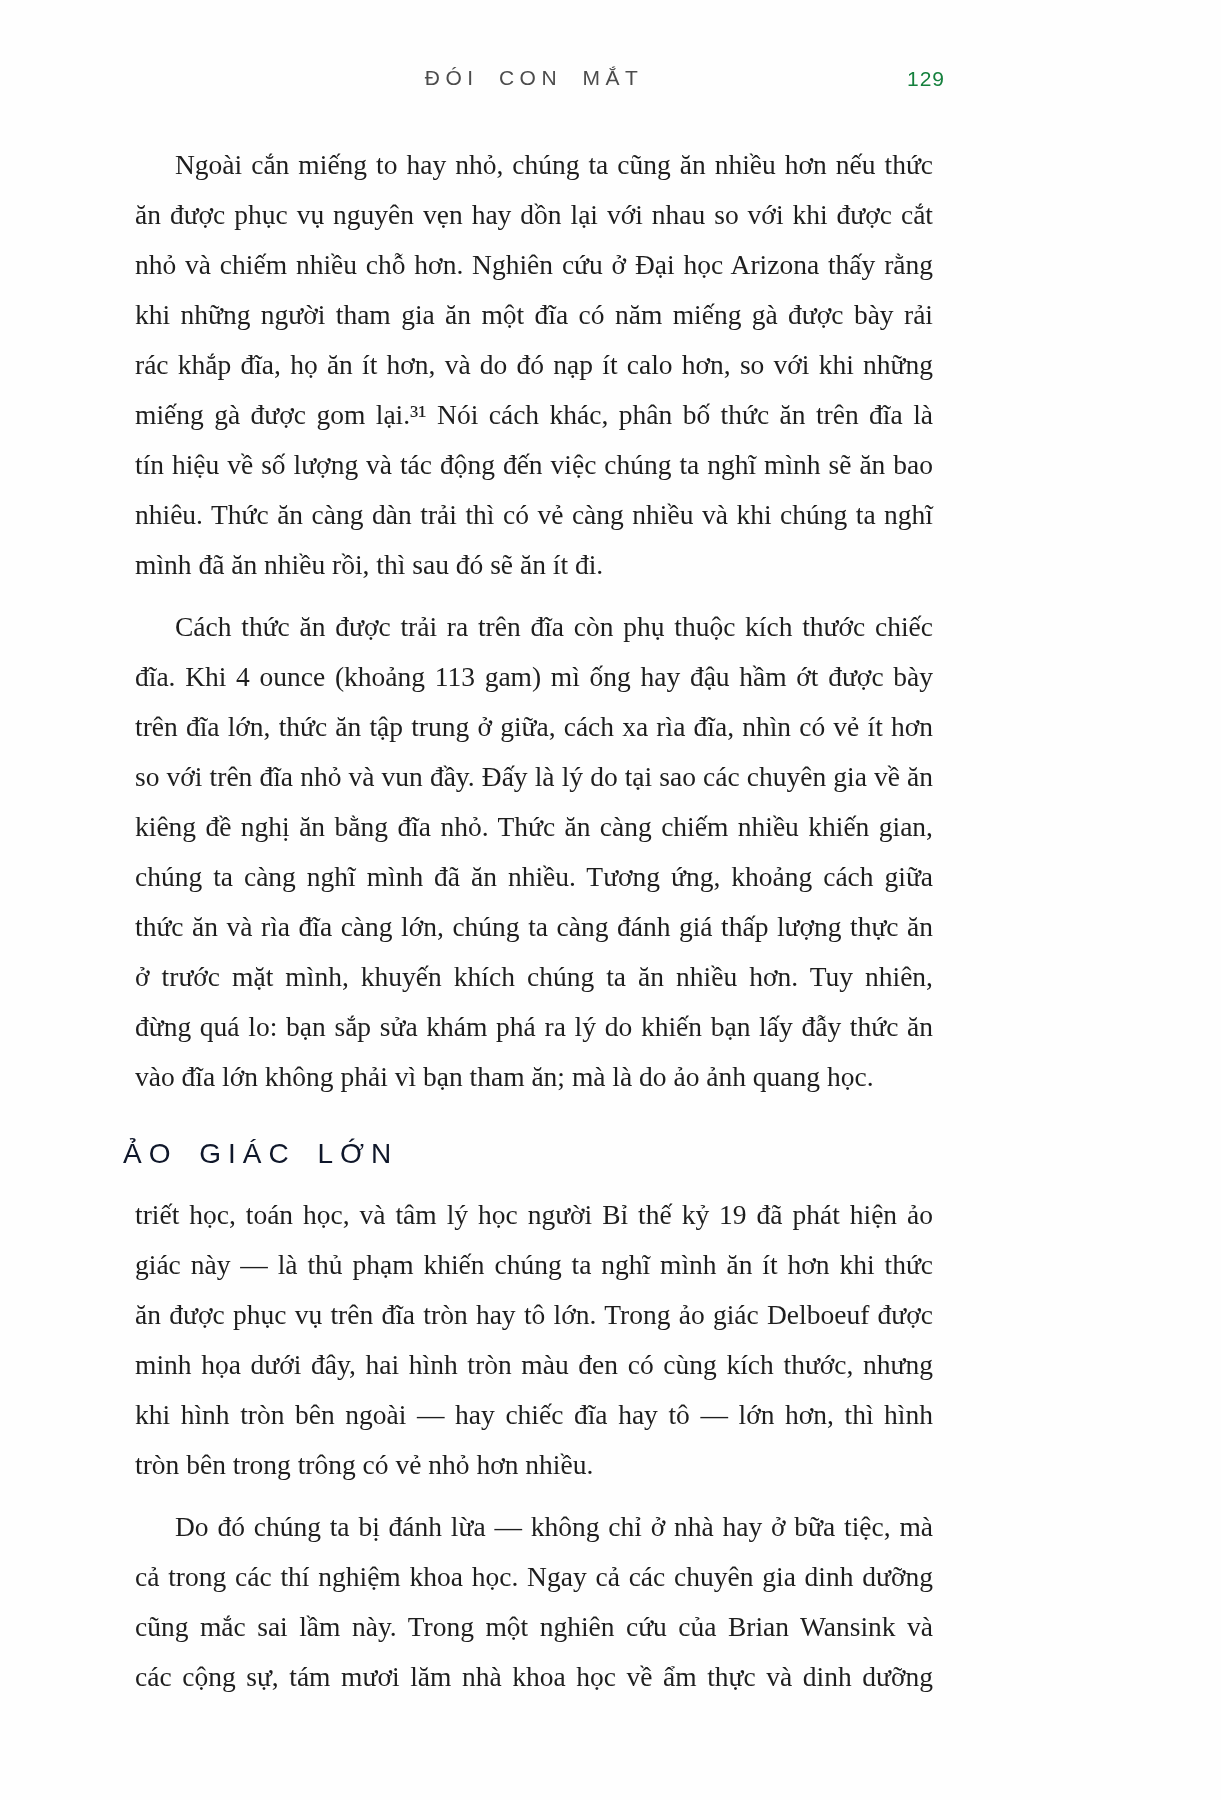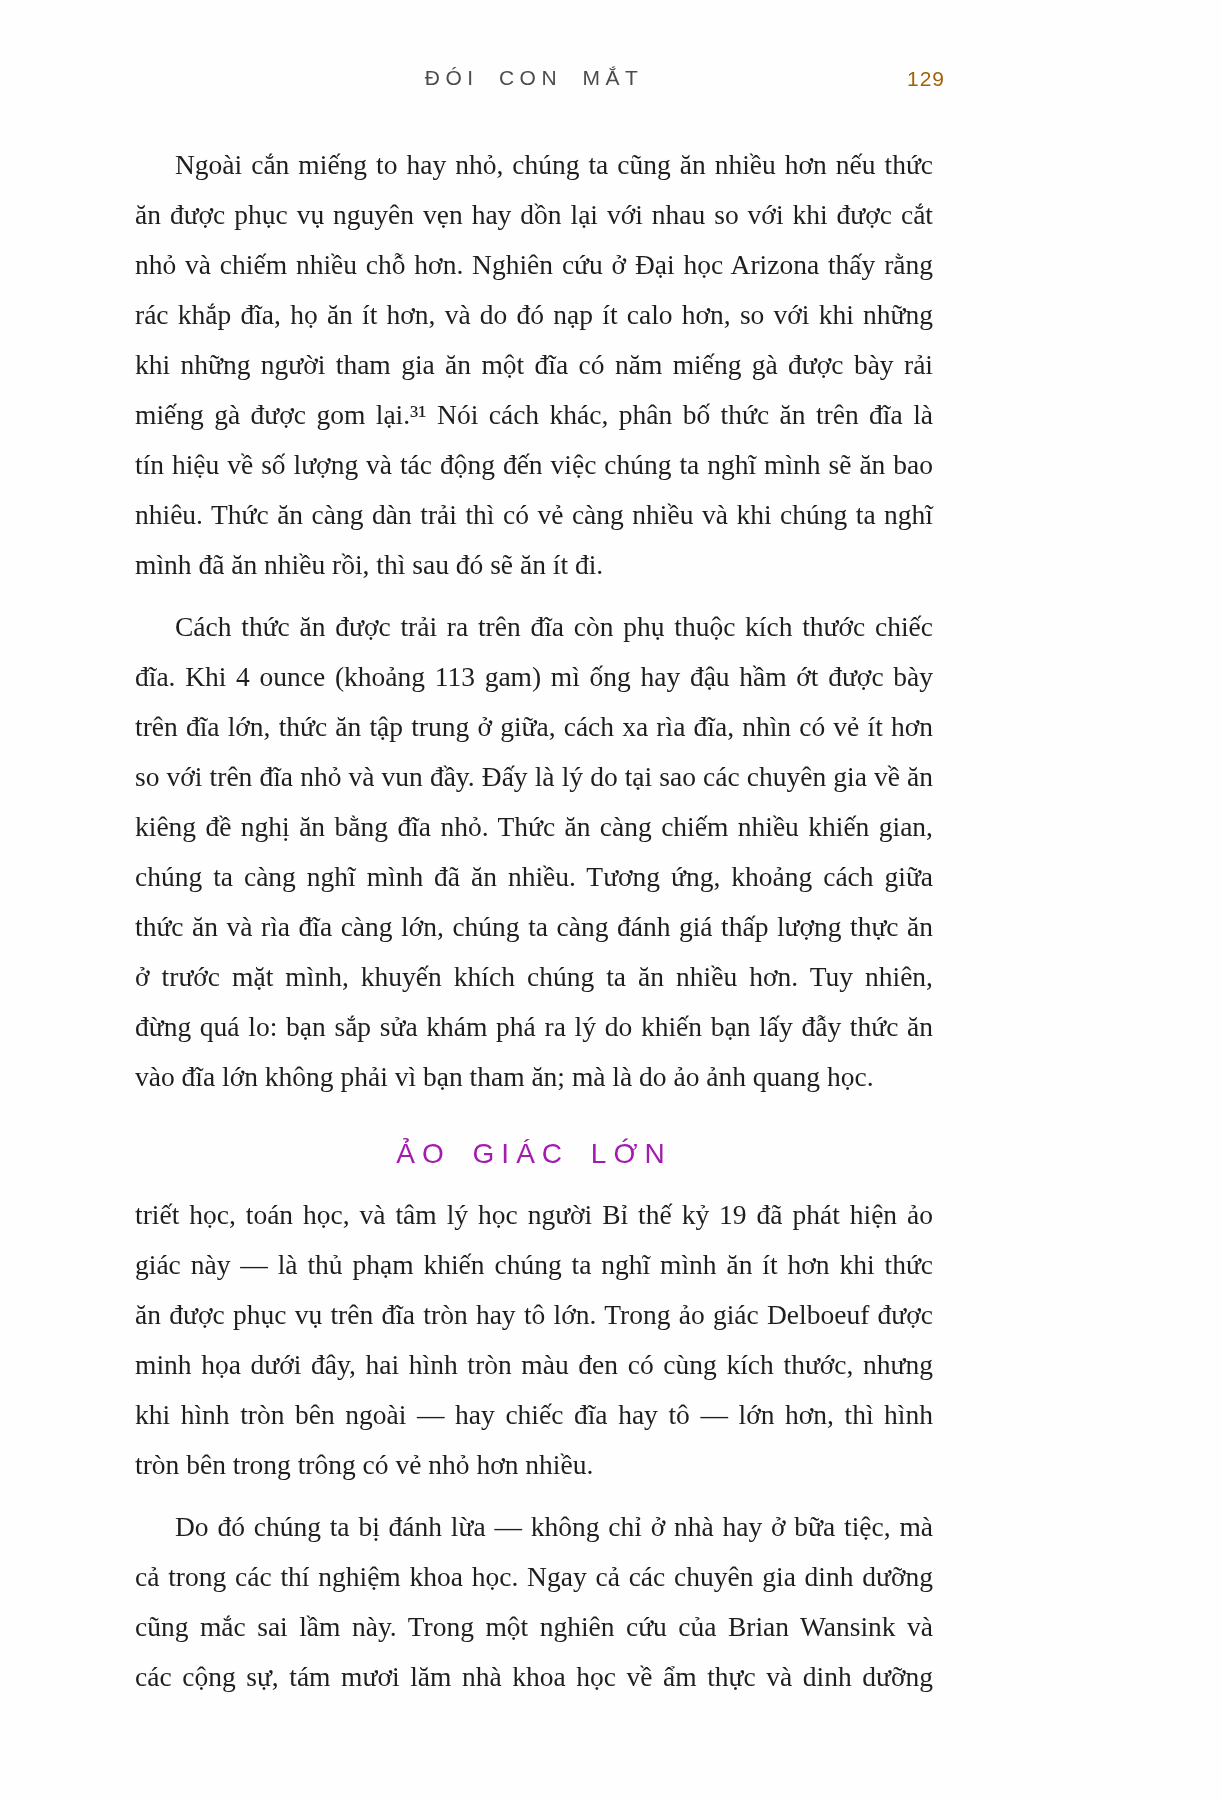--- a/index.html
+++ b/index.html
@@ -30,21 +30,21 @@
     letter-spacing: 5.5px;
     word-spacing: 9px;
     color: #4c4c4c;
   }
   .page-number {
     position: absolute;
     right: 0;
     top: 1px;
     font-size: 21px;
     letter-spacing: 1px;
-    color: #a16207;
+    color: #15803d;
   }
   .text-body {
     margin-top: 44px;
     font-size: 27.5px;
     line-height: 50px;
   }
   .paragraph { margin: 12px; }
   .line {
     white-space: nowrap;
     text-align: justify;
@@ -54,41 +54,40 @@
     text-align: center;
     text-align-last: left;
   }
   .line.indent { text-indent: 40px; }
   .section-heading {
     font-family: "Liberation Sans", "DejaVu Sans", sans-serif;
     font-weight: 400;
     font-size: 28px;
     letter-spacing: 7px;
     word-spacing: 7px;
-    color: #a21caf;
-    text-align: center;
+    color: #0f172a;
     margin: 28px 0 12px 0;
     line-height: 48px;
   }
 </style>
 </head>
 <body>
 
 <div class="page">
   <div class="header">
     <span class="running-head">ĐÓI CON MẮT</span>
     <span class="page-number">129</span>
   </div>
   <div class="text-body">
       <div class="paragraph">
         <div class="line indent">Ngoài cắn miếng to hay nhỏ, chúng ta cũng ăn nhiều hơn nếu thức</div>
         <div class="line">ăn được phục vụ nguyên vẹn hay dồn lại với nhau so với khi được cắt</div>
         <div class="line">nhỏ và chiếm nhiều chỗ hơn. Nghiên cứu ở Đại học Arizona thấy rằng</div>
+        <div class="line">khi những người tham gia ăn một đĩa có năm miếng gà được bày rải</div>
         <div class="line">rác khắp đĩa, họ ăn ít hơn, và do đó nạp ít calo hơn, so với khi những</div>
-        <div class="line">khi những người tham gia ăn một đĩa có năm miếng gà được bày rải</div>
         <div class="line">miếng gà được gom lại.³¹ Nói cách khác, phân bố thức ăn trên đĩa là</div>
         <div class="line">tín hiệu về số lượng và tác động đến việc chúng ta nghĩ mình sẽ ăn bao</div>
         <div class="line">nhiêu. Thức ăn càng dàn trải thì có vẻ càng nhiều và khi chúng ta nghĩ</div>
         <div class="line last">mình đã ăn nhiều rồi, thì sau đó sẽ ăn ít đi.</div>
       </div>
       <div class="paragraph">
         <div class="line indent">Cách thức ăn được trải ra trên đĩa còn phụ thuộc kích thước chiếc</div>
         <div class="line">đĩa. Khi 4 ounce (khoảng 113 gam) mì ống hay đậu hầm ớt được bày</div>
         <div class="line">trên đĩa lớn, thức ăn tập trung ở giữa, cách xa rìa đĩa, nhìn có vẻ ít hơn</div>
         <div class="line">so với trên đĩa nhỏ và vun đầy. Đấy là lý do tại sao các chuyên gia về ăn</div>

